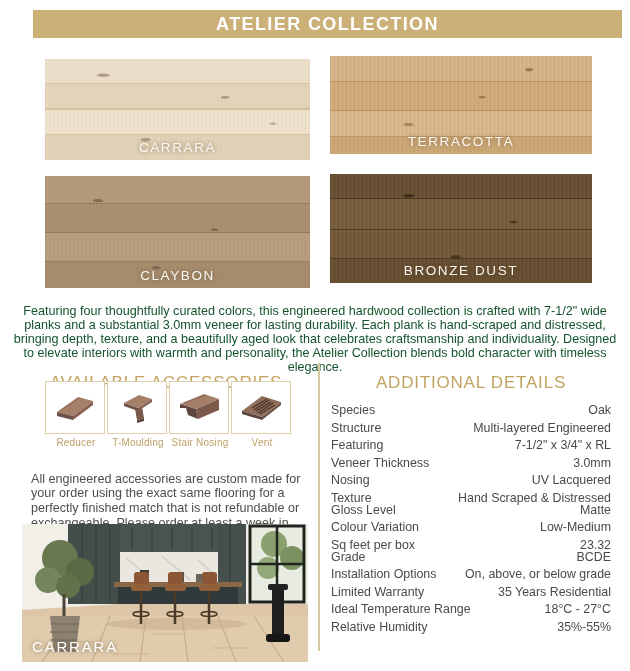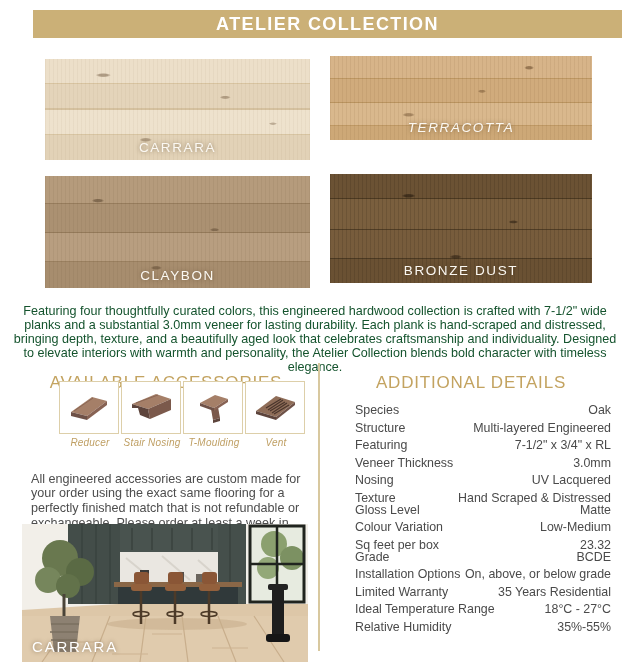--- a/index.html
+++ b/index.html
@@ -14,21 +14,21 @@
     font-size:18px;letter-spacing:1.4px;font-weight:700;
   }
   
   .swatch{position:absolute;overflow:hidden;}
   .swatch .cap{
     position:absolute;left:0;right:0;bottom:5px;text-align:center;
     color:#fbf8f2;font-size:13.5px;letter-spacing:1.6px;
     text-shadow:0 0 4px rgba(80,60,35,.55);
   }
   #sw0{left:45px;top:59px;width:265px;height:101px;}
-  #sw1{left:330px;top:56px;width:262px;height:84px;font-style:italic;}
+  #sw1{left:330px;top:56px;width:262px;height:98px;}
   #sw2{left:45px;top:176px;width:265px;height:112px;}
   #sw3{left:330px;top:174px;width:262px;height:109px;}
   .wood-carrara{background:
     radial-gradient(ellipse 11px 3px at 22% 16%, rgba(99,74,48,.45) 0 40%, transparent 70%),
     radial-gradient(ellipse 8px 2.5px at 68% 38%, rgba(99,74,48,.4) 0 40%, transparent 70%),
     radial-gradient(ellipse 9px 3px at 38% 80%, rgba(99,74,48,.4) 0 40%, transparent 70%),
     radial-gradient(ellipse 6px 2px at 86% 64%, rgba(99,74,48,.35) 0 40%, transparent 70%),
     repeating-linear-gradient(90deg, rgba(125,98,62,.06) 0 1px, rgba(0,0,0,0) 1px 4px),
     linear-gradient(180deg,#ecdfc9 0%,#ecdfc9 24%,#d8c4a1 24%,#d8c4a1 25%,#e4d4ba 25%,#e4d4ba 49%,#d5c19f 49%,#d5c19f 50%,#eee2cd 50%,#eee2cd 74%,#d8c5a3 74%,#d8c5a3 75%,#e2d2b7 75%,#e2d2b7 100%);}
   .wood-terracotta{background:
@@ -55,42 +55,42 @@
     font-size:12.6px;line-height:14.2px;color:#14532d;
   }
   
   .col-heading{
     position:absolute;top:359px;font-size:17px;color:#c3a360;
     letter-spacing:0.8px;text-align:center;font-weight:400;
   }
   #acc-heading{left:22px;width:288px;}
   #det-heading{left:330px;width:282px;}
   
-  .acc-row{position:absolute;left:31px;top:381px;width:276px;display:flex;justify-content:flex-end;font-style:italic;}
+  .acc-row{position:absolute;left:31px;top:381px;width:276px;display:flex;justify-content:center;}
   .acc-item{width:62px;text-align:center;}
   .acc-box{
     width:58px;height:51px;border:1px solid #ddcfa9;background:#fff;
     display:flex;align-items:center;justify-content:center;
   }
   .acc-label{margin-top:3px;font-size:10px;color:#bf9f63;letter-spacing:.2px;}
   .note{position:absolute;left:31px;top:459px;width:284px;font-size:12.6px;line-height:14.8px;color:#4d4d4d;}
   
   .room{position:absolute;left:22px;top:524px;width:286px;height:138px;background:#e9e5de;}
   .room svg{display:block;}
   .room-label{
     position:absolute;left:10px;bottom:7px;color:#ffffff;font-size:15px;
     letter-spacing:1.8px;text-shadow:0 0 4px rgba(80,60,35,.6);
   }
   
   .divider{position:absolute;left:318px;top:363px;width:2px;height:288px;background:#d8c89f;}
   
   .details{position:absolute;left:331px;top:403px;width:280px;}
   .drow{display:flex;justify-content:space-between;font-size:12.4px;line-height:14px;color:#4a4a4a;margin-bottom:3.5px;}
   .drow.tight{margin-bottom:-2px;gap:24px;}
-  .drow .lbl{text-align:left;white-space:nowrap;margin-left:24px;}
+  .drow .lbl{text-align:left;white-space:nowrap;}
   .drow .val{text-align:right;white-space:nowrap;}
 </style>
 </head>
 <body>
 
 <div class="banner">ATELIER COLLECTION</div>
 
 <div id="sw0" class="swatch wood-carrara">
   <div class="cap">CARRARA</div>
 </div>
@@ -112,43 +112,43 @@
   <div class="acc-item">
     <div class="acc-box">
       <svg width="46" height="36" viewBox="0 0 46 36">
         <polygon points="5,22 26,7 41,11 21,26" fill="#a57f68"></polygon>
         <polygon points="5,22 21,26 21,30 5,26" fill="#6e5147"></polygon>
         <polygon points="21,26 41,11 41,15 21,30" fill="#876253"></polygon>
         <line x1="8" y1="21" x2="27" y2="8" stroke="#8a6654" stroke-width="1"></line>
       </svg>
     </div>
     <div class="acc-label">Reducer</div>
-  </div>
-  <div class="acc-item">
-    <div class="acc-box">
-      <svg width="46" height="36" viewBox="0 0 46 36">
-        <polygon points="4,14 28,4 43,9 20,19" fill="#a57f68"></polygon>
-        <polygon points="20,19 43,9 43,20 22,29" fill="#7b594b"></polygon>
-        <polygon points="4,14 20,19 22,29 12,25 10,18 4,18" fill="#5d443c"></polygon>
-        <line x1="8" y1="13" x2="30" y2="5" stroke="#8a6654" stroke-width="1"></line>
-      </svg>
-    </div>
-    <div class="acc-label">Stair Nosing</div>
   </div>
   <div class="acc-item">
     <div class="acc-box">
       <svg width="46" height="36" viewBox="0 0 46 36">
         <polygon points="21,19 28,17 30,28 23,30" fill="#7b594b"></polygon>
         <polygon points="23,30 30,28 30,31 23,33" fill="#5d443c"></polygon>
         <polygon points="10,13 25,5 38,9 24,18" fill="#a57f68"></polygon>
         <polygon points="10,13 24,18 24,21 10,16" fill="#6e5147"></polygon>
         <polygon points="24,18 38,9 38,12 24,21" fill="#876253"></polygon>
       </svg>
     </div>
     <div class="acc-label">T-Moulding</div>
+  </div>
+  <div class="acc-item">
+    <div class="acc-box">
+      <svg width="46" height="36" viewBox="0 0 46 36">
+        <polygon points="4,14 28,4 43,9 20,19" fill="#a57f68"></polygon>
+        <polygon points="20,19 43,9 43,20 22,29" fill="#7b594b"></polygon>
+        <polygon points="4,14 20,19 22,29 12,25 10,18 4,18" fill="#5d443c"></polygon>
+        <line x1="8" y1="13" x2="30" y2="5" stroke="#8a6654" stroke-width="1"></line>
+      </svg>
+    </div>
+    <div class="acc-label">Stair Nosing</div>
   </div>
   <div class="acc-item">
     <div class="acc-box">
       <svg width="46" height="36" viewBox="0 0 46 36">
         <polygon points="4,21 24,6 43,12 24,27" fill="#8f6d58"></polygon>
         <polygon points="4,21 24,27 24,30 4,24" fill="#5d443c"></polygon>
         <polygon points="24,27 43,12 43,15 24,30" fill="#6e5147"></polygon>
         <path d="M14,18 L29,9 M16,20 L31,10 M18,21 L33,12 M20,23 L35,13 M22,24 L37,15" stroke="#4a352c" stroke-width="1.2" fill="none"></path>
       </svg>
     </div>

